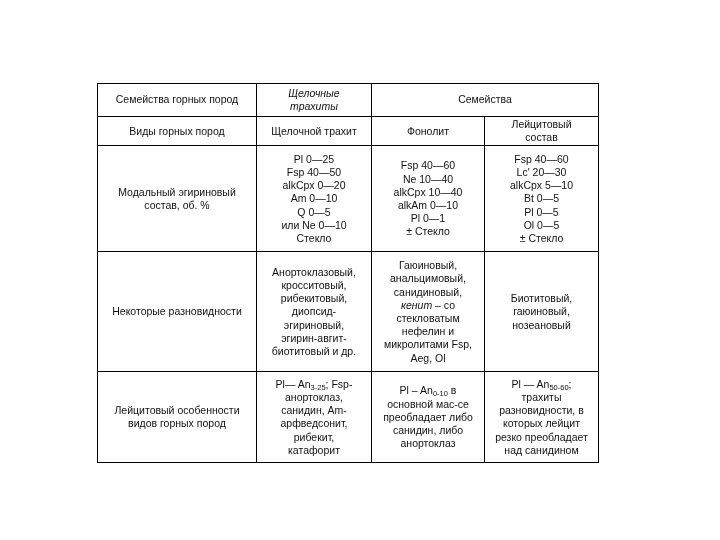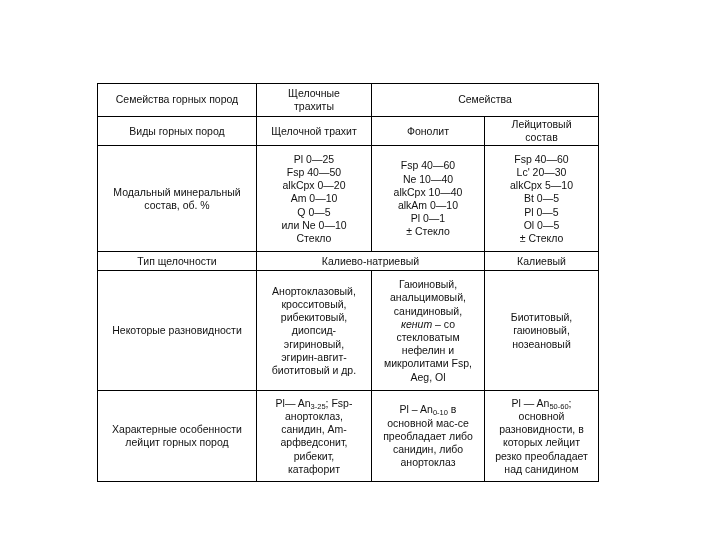--- a/index.html
+++ b/index.html
@@ -36,31 +36,31 @@
 <table class="tbl">
   <colgroup>
     <col class="c1">
       <col class="c2">
       <col class="c3">
       <col class="c4">
   </colgroup>
   <tbody>
       <tr class="r1">
     <td>Семейства горных пород</td>
-    <td><span style="display:inline-block;width:80px;">Щелочные трахиты</span></td>
+    <td><span style="display:inline-block;width:80px;font-style:italic;">Щелочные трахиты</span></td>
     <td colspan="2">Семейства</td>
   </tr>
   <tr class="r2">
     <td>Виды горных пород</td>
     <td>Щелочной трахит</td>
     <td>Фонолит</td>
     <td><span style="display:inline-block;width:80px;">Лейцитовый состав</span></td>
   </tr>
   <tr class="r3">
-    <td><span style="display:inline-block;width:135px;">Модальный минеральный состав, об. %</span></td>
+    <td><span style="display:inline-block;width:135px;">Модальный эгириновый состав, об. %</span></td>
     <td>
           <span class="line">Pl 0—25</span>
           <span class="line">Fsp 40—50</span>
           <span class="line">alkCpx 0—20</span>
           <span class="line">Am 0—10</span>
           <span class="line">Q 0—5</span>
           <span class="line">или Ne 0—10</span>
           <span class="line">Стекло</span>
         </td>
     <td>
@@ -74,25 +74,20 @@
     <td>
           <span class="line">Fsp 40—60</span>
           <span class="line">Lc' 20—30</span>
           <span class="line">alkCpx 5—10</span>
           <span class="line">Bt 0—5</span>
           <span class="line">Pl 0—5</span>
           <span class="line">Ol 0—5</span>
           <span class="line">± Стекло</span>
         </td>
   </tr>
-  <tr class="r4">
-    <td>Тип щелочности</td>
-    <td colspan="2">Калиево-натриевый</td>
-    <td>Калиевый</td>
-  </tr>
   <tr class="r5">
     <td>Некоторые разновидности</td>
     <td>
           <span class="line">Анортоклазовый,</span>
           <span class="line">кросситовый,</span>
           <span class="line">рибекитовый,</span>
           <span class="line">диопсид-</span>
           <span class="line">эгириновый,</span>
           <span class="line">эгирин-авгит-</span>
           <span class="line">биотитовый и др.</span>
@@ -102,28 +97,28 @@
       <span class="line"><span class="it">кенит</span><span> – со</span></span>
       <span><span class="line">стекловатым</span><span class="line">нефелин и</span><span class="line">микролитами Fsp,</span><span class="line">Aeg, Ol</span></span>
     </td>
     <td>
           <span class="line">Биотитовый,</span>
           <span class="line">гаюиновый,</span>
           <span class="line">нозеановый</span>
         </td>
   </tr>
   <tr class="r6">
-    <td><span style="display:inline-block;width:150px;">Характерные особенности лейцит горных пород</span></td>
+    <td><span style="display:inline-block;width:150px;">Лейцитовый особенности видов горных пород</span></td>
     <td>
       <span class="line"><span>Pl— An</span><sub>3-25</sub><span>; Fsp-</span></span>
       <span><span class="line">анортоклаз,</span><span class="line">санидин, Am-</span><span class="line">арфведсонит,</span><span class="line">рибекит,</span><span class="line">катафорит</span></span>
     </td>
     <td>
       <span class="line"><span>Pl – An</span><sub>0-10</sub><span> в</span></span>
       <span><span class="line">основной мас-се</span><span class="line">преобладает либо</span><span class="line">санидин, либо</span><span class="line">анортоклаз</span></span>
     </td>
     <td>
       <span class="line"><span>Pl — An</span><sub>50-60</sub><span>;</span></span>
-      <span><span class="line">основной</span><span class="line">разновидности, в</span><span class="line">которых лейцит</span><span class="line">резко преобладает</span><span class="line">над санидином</span></span>
+      <span><span class="line">трахиты</span><span class="line">разновидности, в</span><span class="line">которых лейцит</span><span class="line">резко преобладает</span><span class="line">над санидином</span></span>
     </td>
   </tr>
 </tbody>
   </table>
 
 </body></html>

